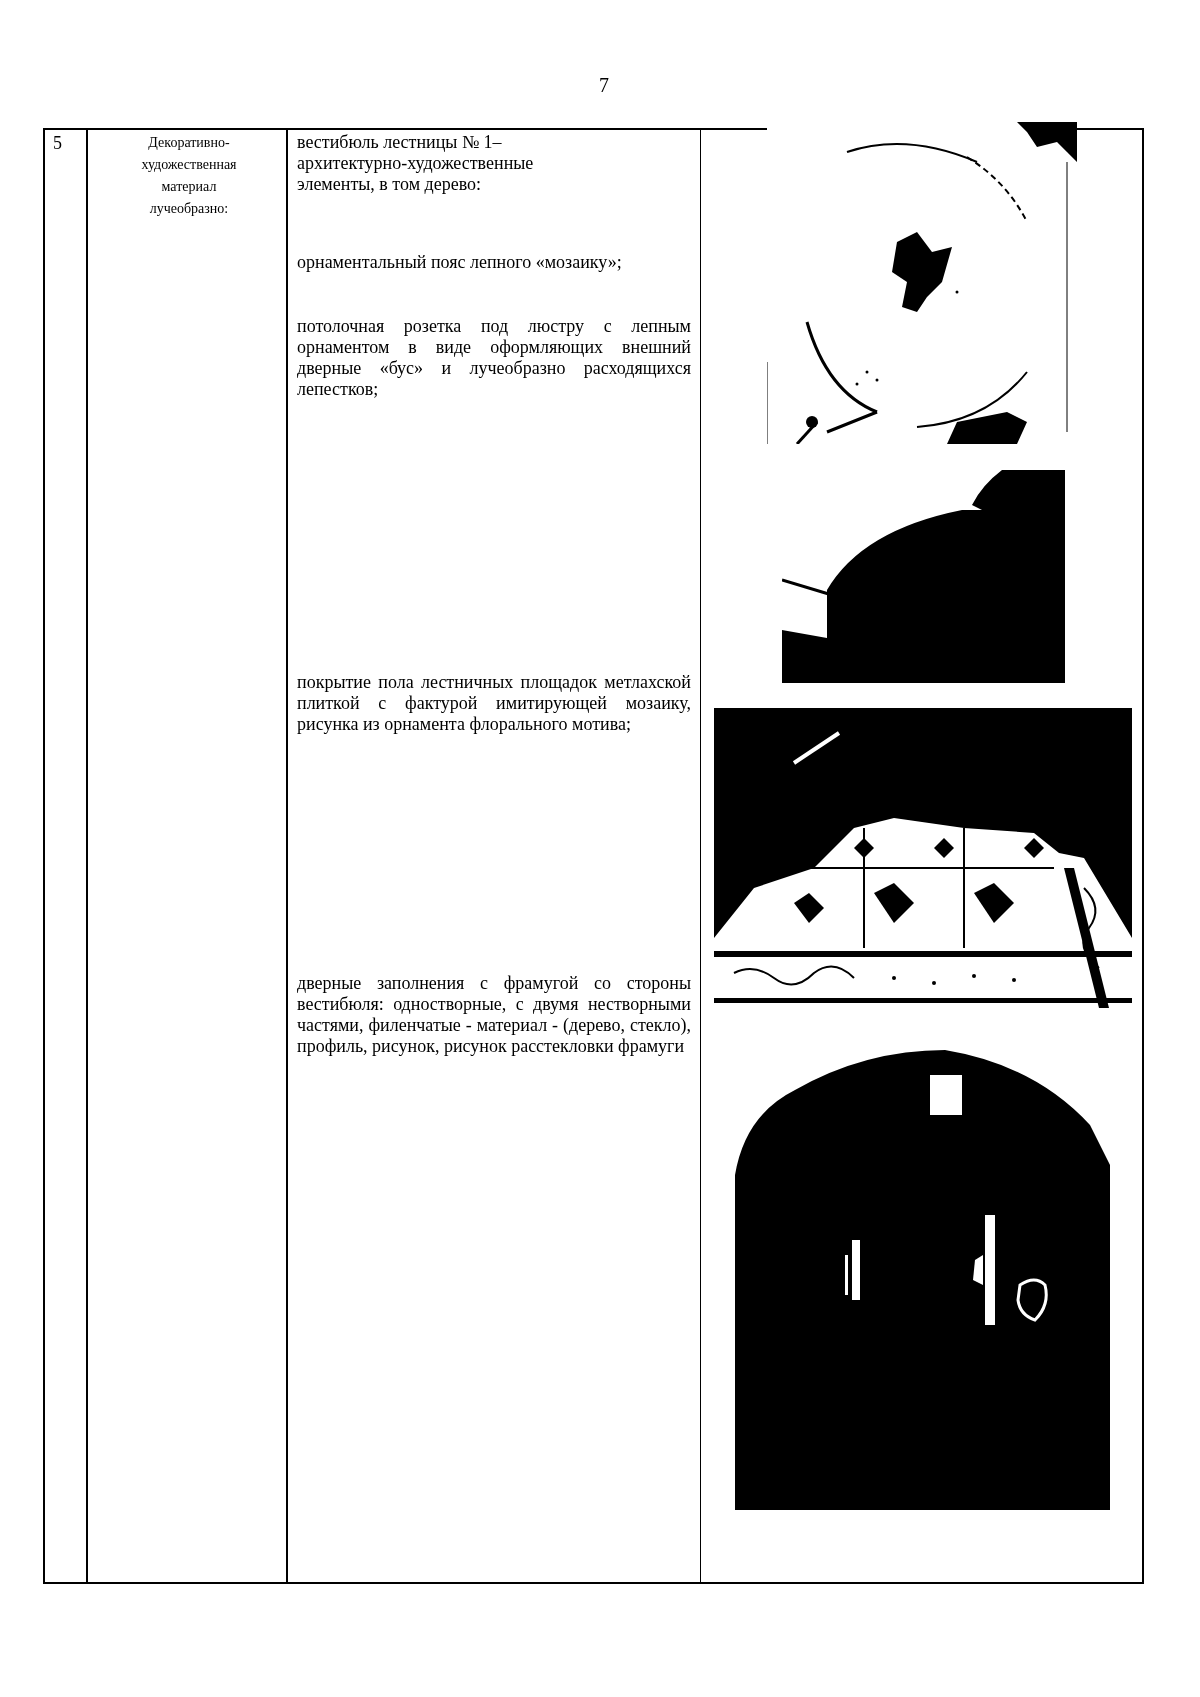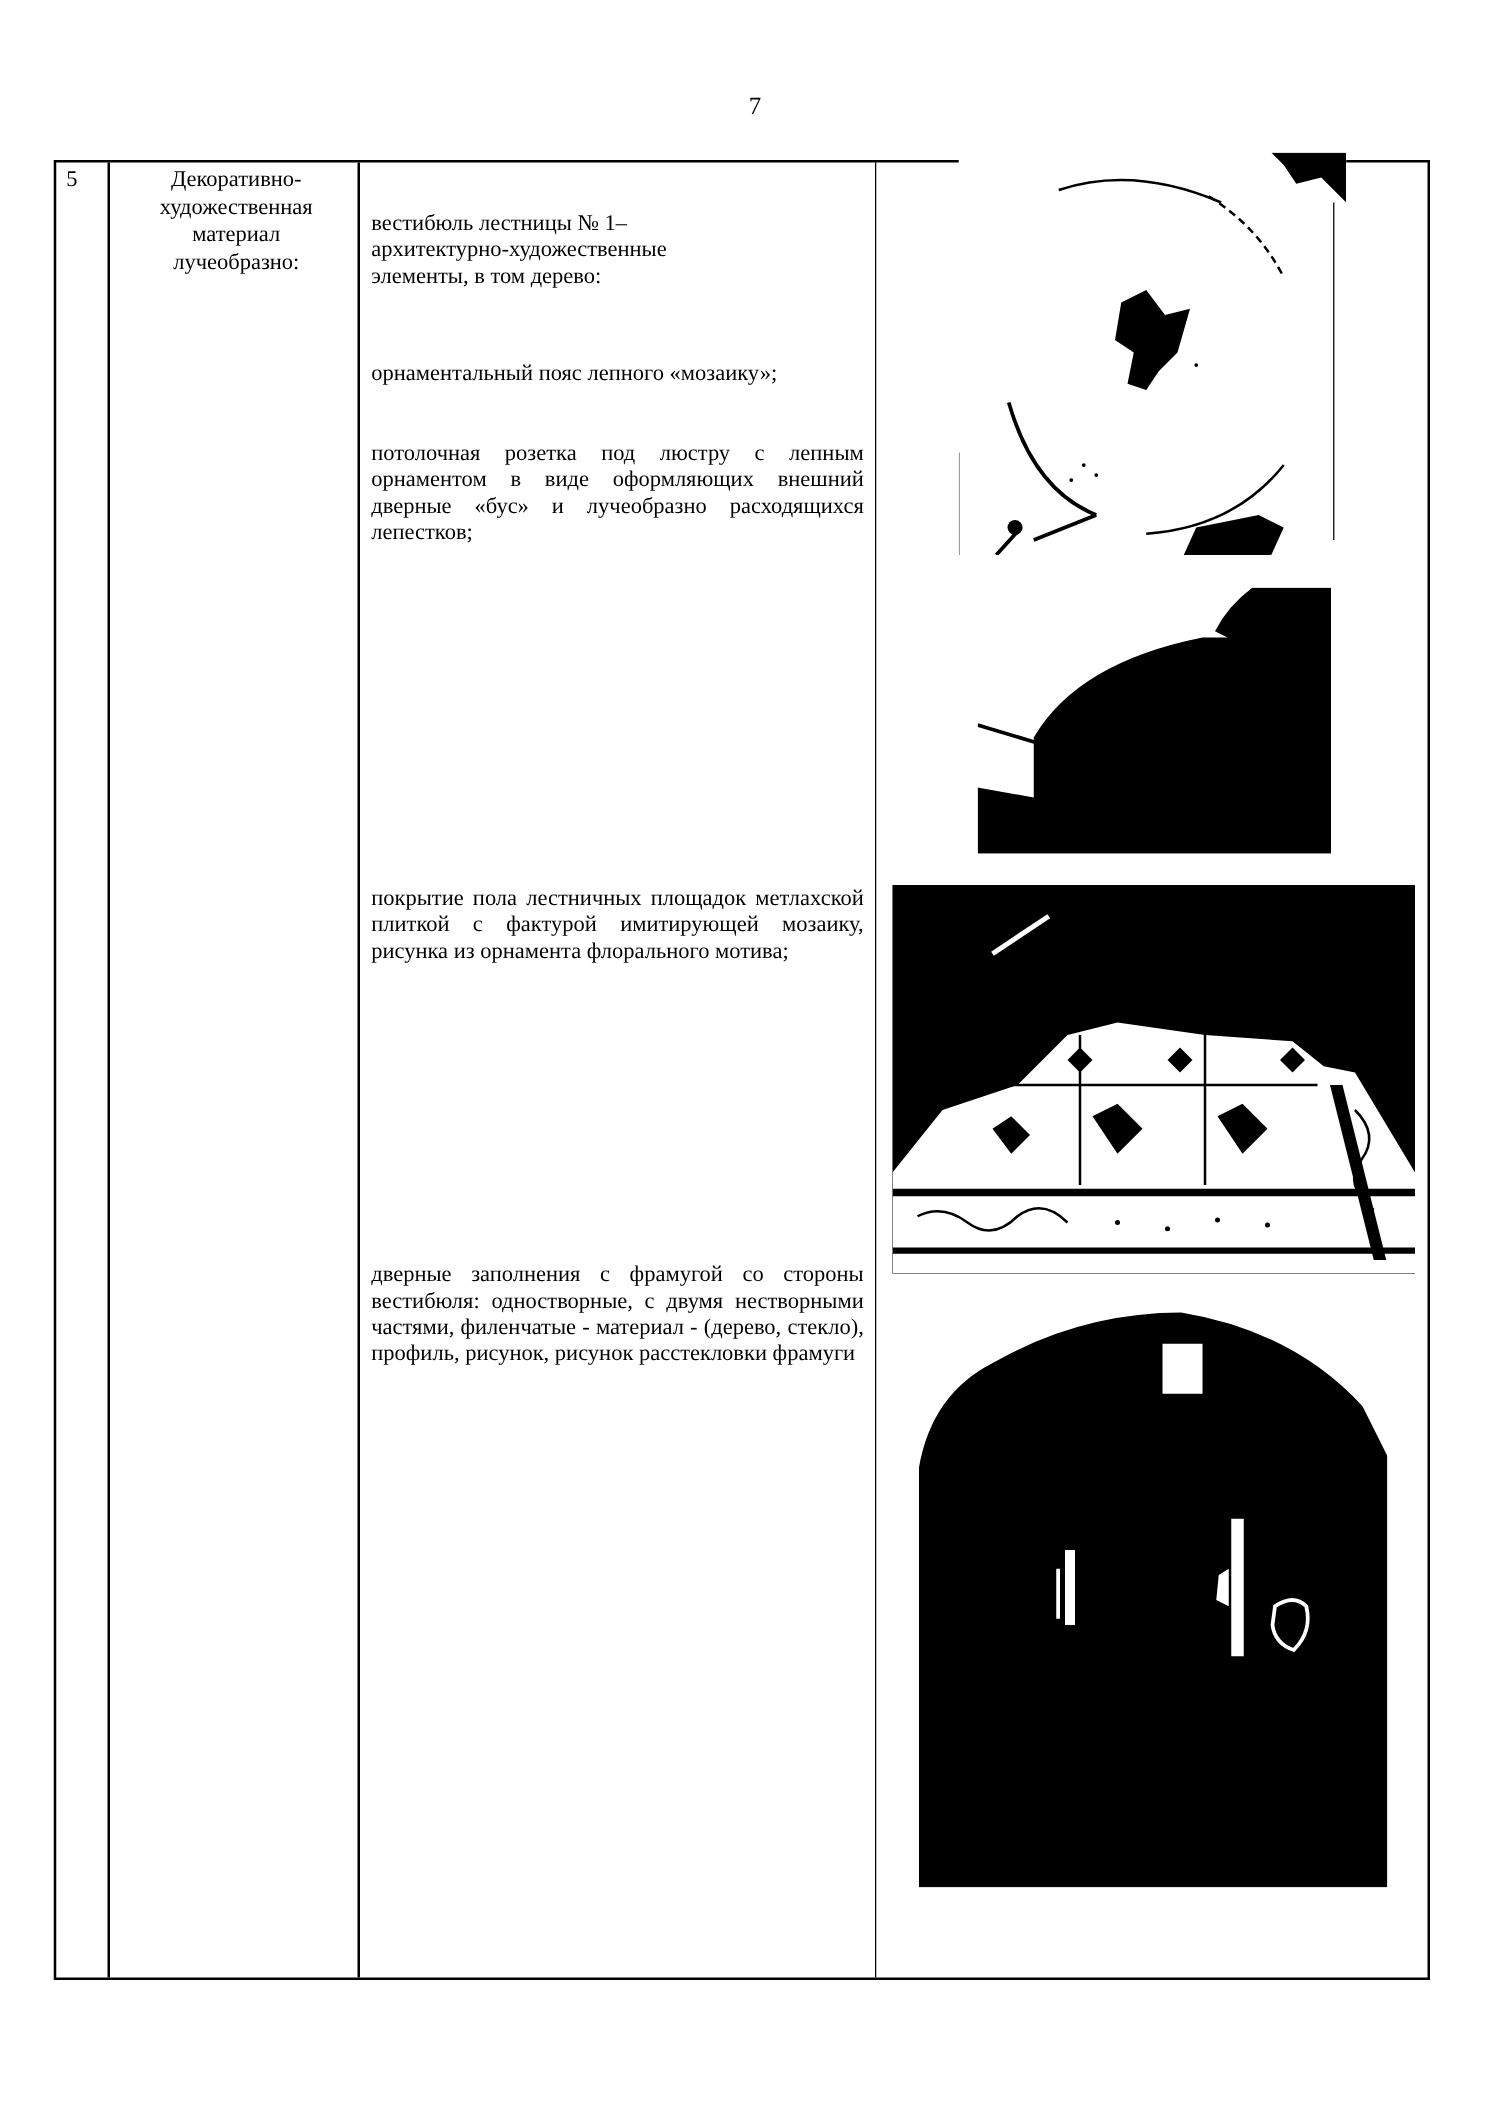--- a/index.html
+++ b/index.html
@@ -2,22 +2,22 @@
 <html><head>
 <meta charset="utf-8">
 <style>
   html, body { margin: 0; padding: 0; background: #ffffff; }
   body { width: 1200px; height: 1697px; position: relative; font-family: "Liberation Serif", "DejaVu Serif", serif; color: #000; overflow: hidden; }
   .page-number { position: absolute; top: 74px; left: 0; width: 1200px; text-align: center; font-size: 20px; padding-left: 8px; box-sizing: border-box; }
   .doc-table { position: absolute; left: 43px; top: 128px; width: 1101px; height: 1456px; border: 2px solid #000; box-sizing: border-box; }
   .vline { position: absolute; top: 0; bottom: 0; width: 0; border-left: 2px solid #000; }
   .vline.thin { border-left-width: 1px; }
   .cell-num { position: absolute; left: 8px; top: 2px; font-size: 18px; line-height: 22px; }
-  .cell-cat { position: absolute; left: 45px; top: 2px; width: 198px; text-align: center; font-size: 18px; line-height: 22px; }
-  .cell-desc { position: absolute; left: 252px; font-size: 18px; line-height: 21px; width: 394px; text-align: justify; text-align-last: left; margin-top: 36px; }
+  .cell-cat { position: absolute; left: 45px; top: 2px; width: 198px; text-align: center; font-size: 14px; line-height: 22px; }
+  .cell-desc { position: absolute; left: 252px; font-size: 18px; line-height: 21px; width: 394px; text-align: justify; text-align-last: left; }
   .photo { position: absolute; background: #000; overflow: hidden; }
   .photo svg { display: block; width: 100%; height: 100%; }
 </style>
 </head>
 <body>
 
 <div class="page-number">7</div>
 
 <div class="doc-table">
   <div class="vline" style="left:41px;"></div>

